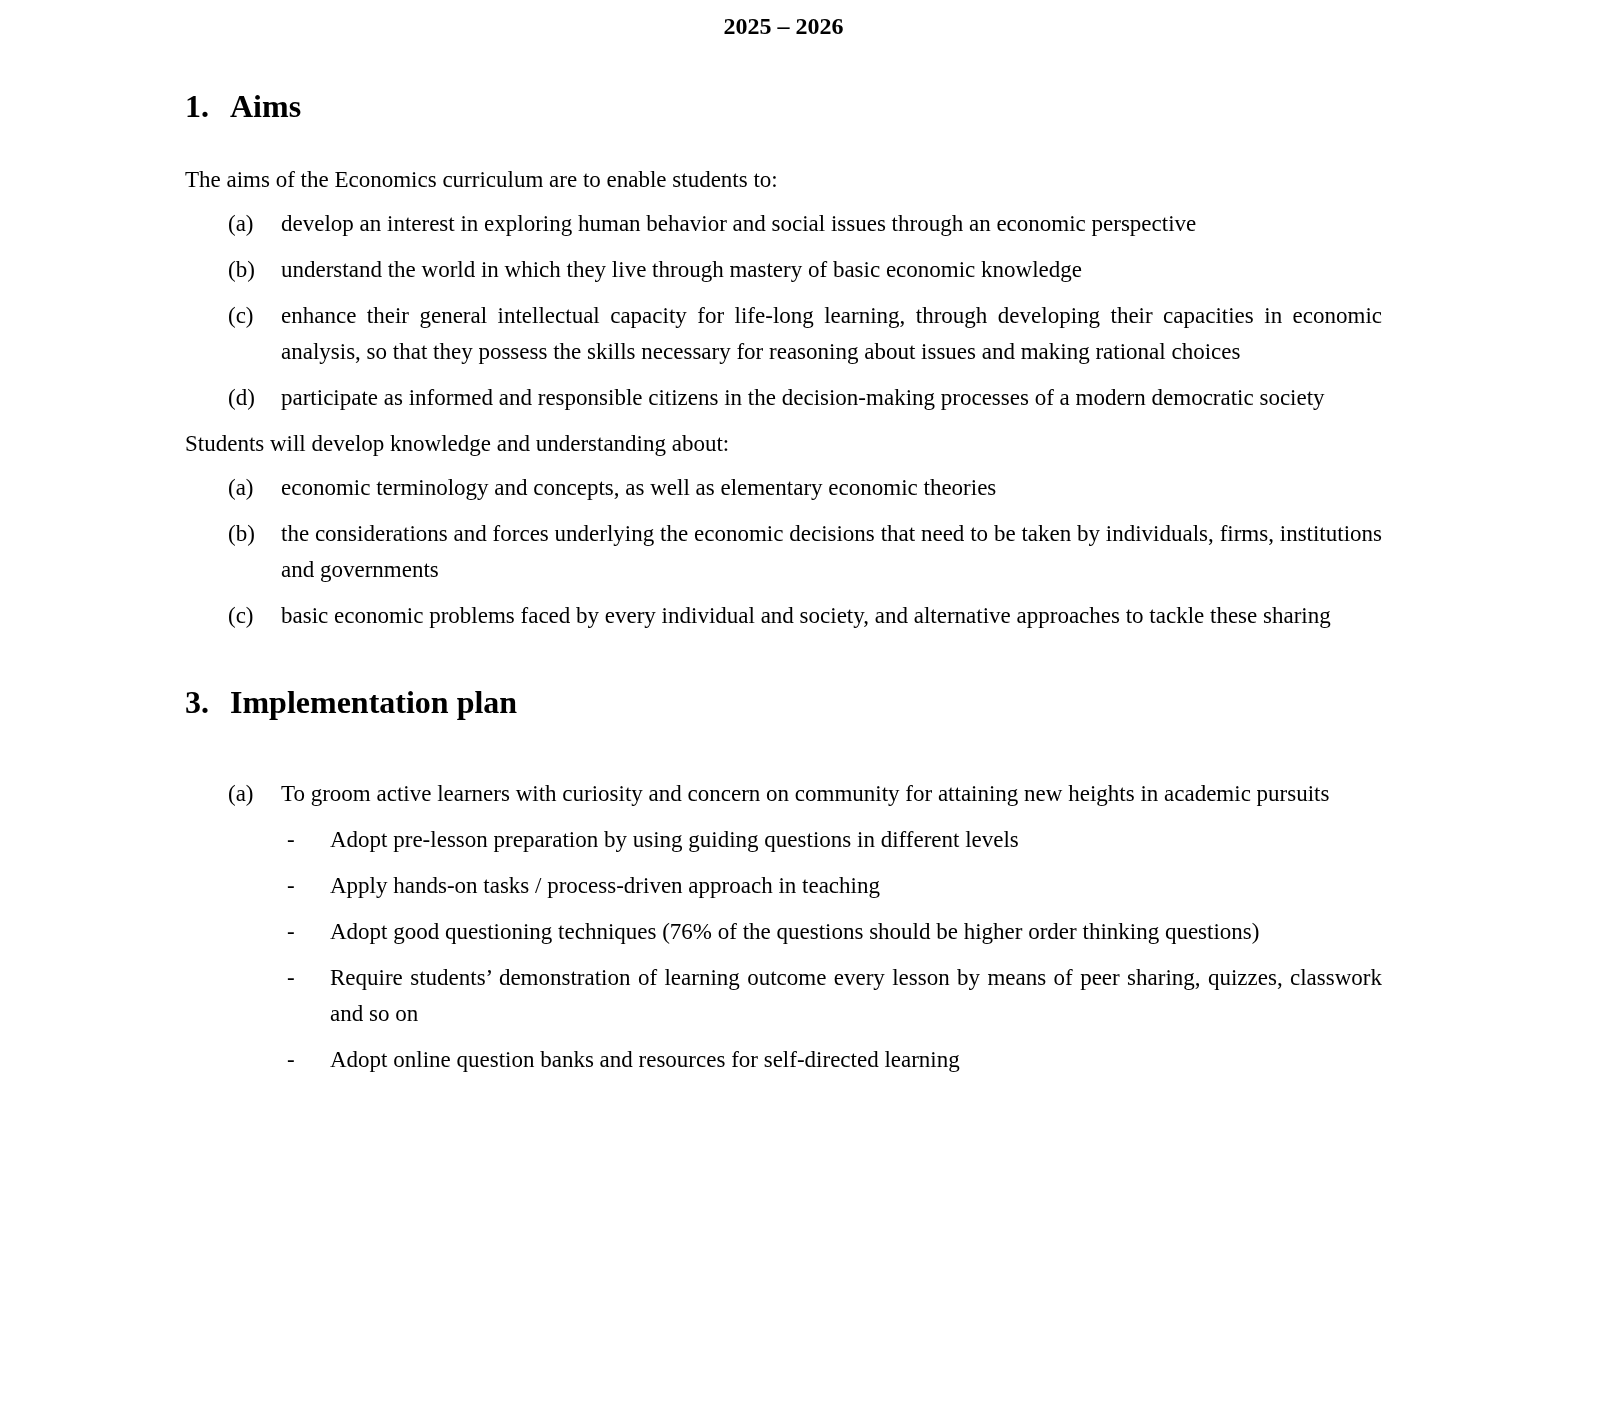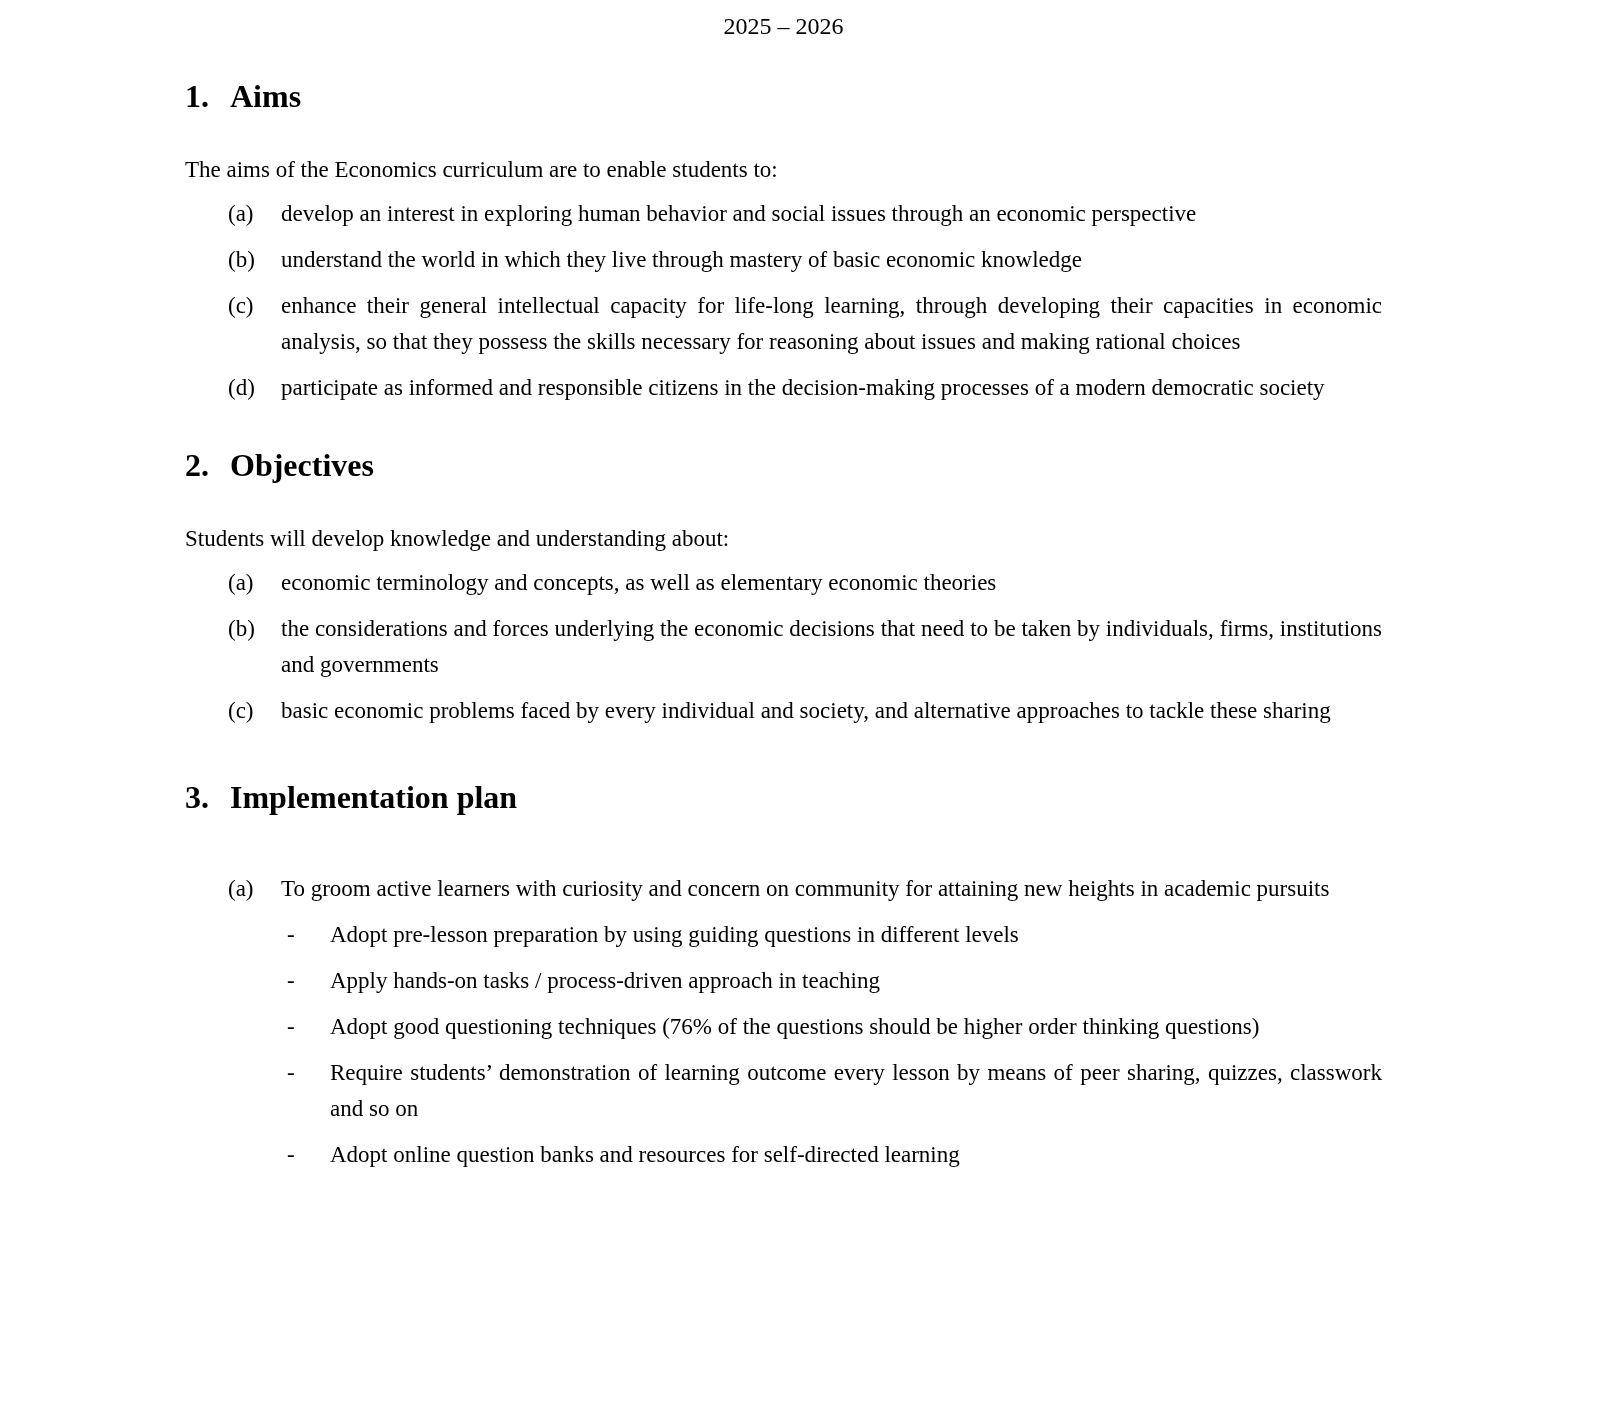--- a/index.html
+++ b/index.html
@@ -11,23 +11,23 @@
     background: #ffffff;
     color: #000000;
     font-family: "Liberation Serif", "DejaVu Serif", serif;
     font-size: 23px;
     line-height: 36px;
     padding: 8px 218px 0 185px;
     overflow: hidden;
   }
   .doc-title {
     text-align: center;
-    font-weight: normal;
+    font-weight: bold;
     font-size: 24px;
-    margin-bottom: 34px;
+    margin-bottom: 44px;
   }
   .heading {
     font-weight: bold;
     font-size: 32px;
     margin-bottom: 38px;
   }
   .heading .h-num {
     display: inline-block;
     width: 45px;
   }
@@ -79,23 +79,20 @@
     </div>
     <div class="item">
       <span class="marker">(c)</span><span>enhance their general intellectual capacity for life-long learning, through developing their capacities in economic analysis, so that they possess the skills necessary for reasoning about issues and making rational choices</span>
     </div>
     <div class="item">
       <span class="marker">(d)</span><span>participate as informed and responsible citizens in the decision-making processes of a modern democratic society</span>
     </div>
   </section>
 
   <section class="sec-2">
-    <div class="heading">
-      <span class="h-num">2.</span><span class="h-text">Objectives</span>
-    </div>
     <p class="intro">Students will develop knowledge and understanding about:</p>
     <div class="item">
       <span class="marker">(a)</span><span>economic terminology and concepts, as well as elementary economic theories</span>
     </div>
     <div class="item">
       <span class="marker">(b)</span><span>the considerations and forces underlying the economic decisions that need to be taken by individuals, firms, institutions and governments</span>
     </div>
     <div class="item">
       <span class="marker">(c)</span><span>basic economic problems faced by every individual and society, and alternative approaches to tackle these sharing</span>
     </div>

